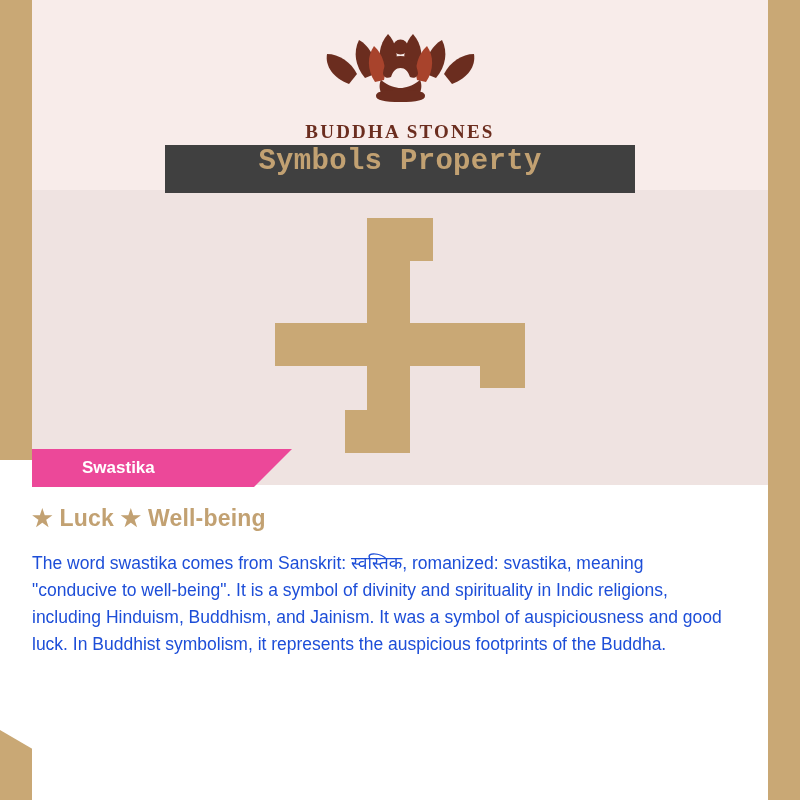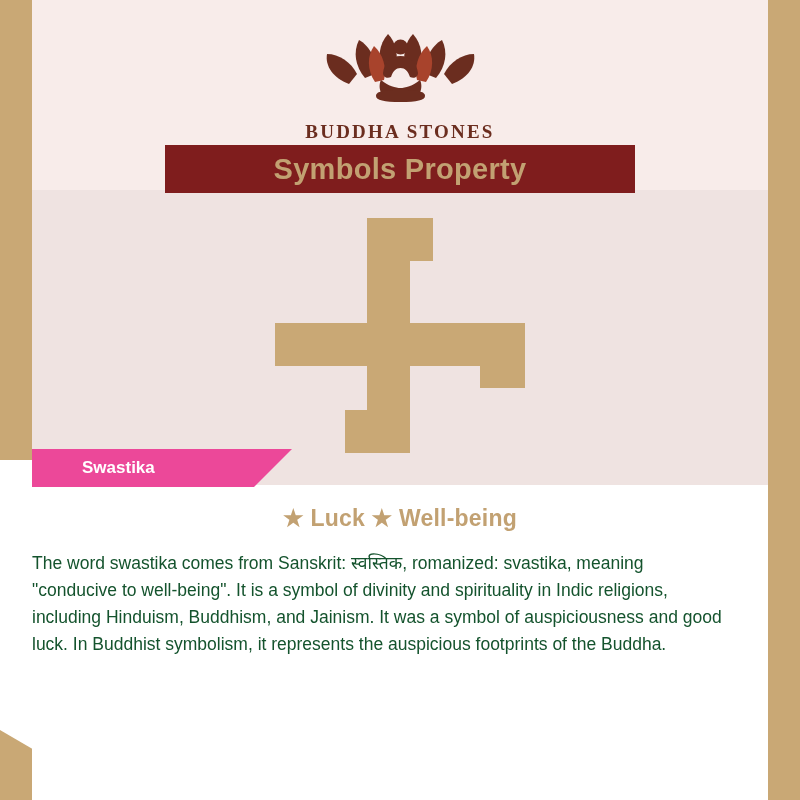--- a/index.html
+++ b/index.html
@@ -111,24 +111,25 @@
     font-family: "Liberation Serif", serif;
   }
 
   
   .title-bar {
     position: absolute;
     left: 133px;
     top: 145px;
     width: 470px;
     height: 48px;
-    background: #7f1d1d;
-    display: flex;
-    align-items: center;
+    background: #404040;
+    display: flex;
+    align-items: flex-start;
     justify-content: center;
+    font-family: Liberation Mono, monospace;
   }
   .title-text {
     font-size: 29px;
     font-weight: bold;
     color: #c2a172;
     letter-spacing: 0.3px;
   }
 
   
   .symbol-area {
@@ -162,40 +163,39 @@
     color: #ffffff;
     font-size: 17px;
     font-weight: bold;
   }
 
   
   .keywords {
     position: absolute;
     left: 0; right: 0;
     top: 505px;
-    text-align: center;
     font-size: 23px;
     font-weight: bold;
     color: #c2a172;
     letter-spacing: 0.2px;
   }
   .keywords .star {
     color: #c2a172;
   }
 
   
   .description {
     position: absolute;
     left: 0px;
     top: 550px;
     width: 690px;
     padding: 0 0 0 0;
     font-size: 17.5px;
     line-height: 1.55;
-    color: #14532d;
+    color: #1d4ed8;
     text-align: left;
   }
 </style>
 </head>
 <body>
 
 <div class="page">
 
   <div class="corner corner-tl"></div>
   <div class="corner corner-tr"></div>

